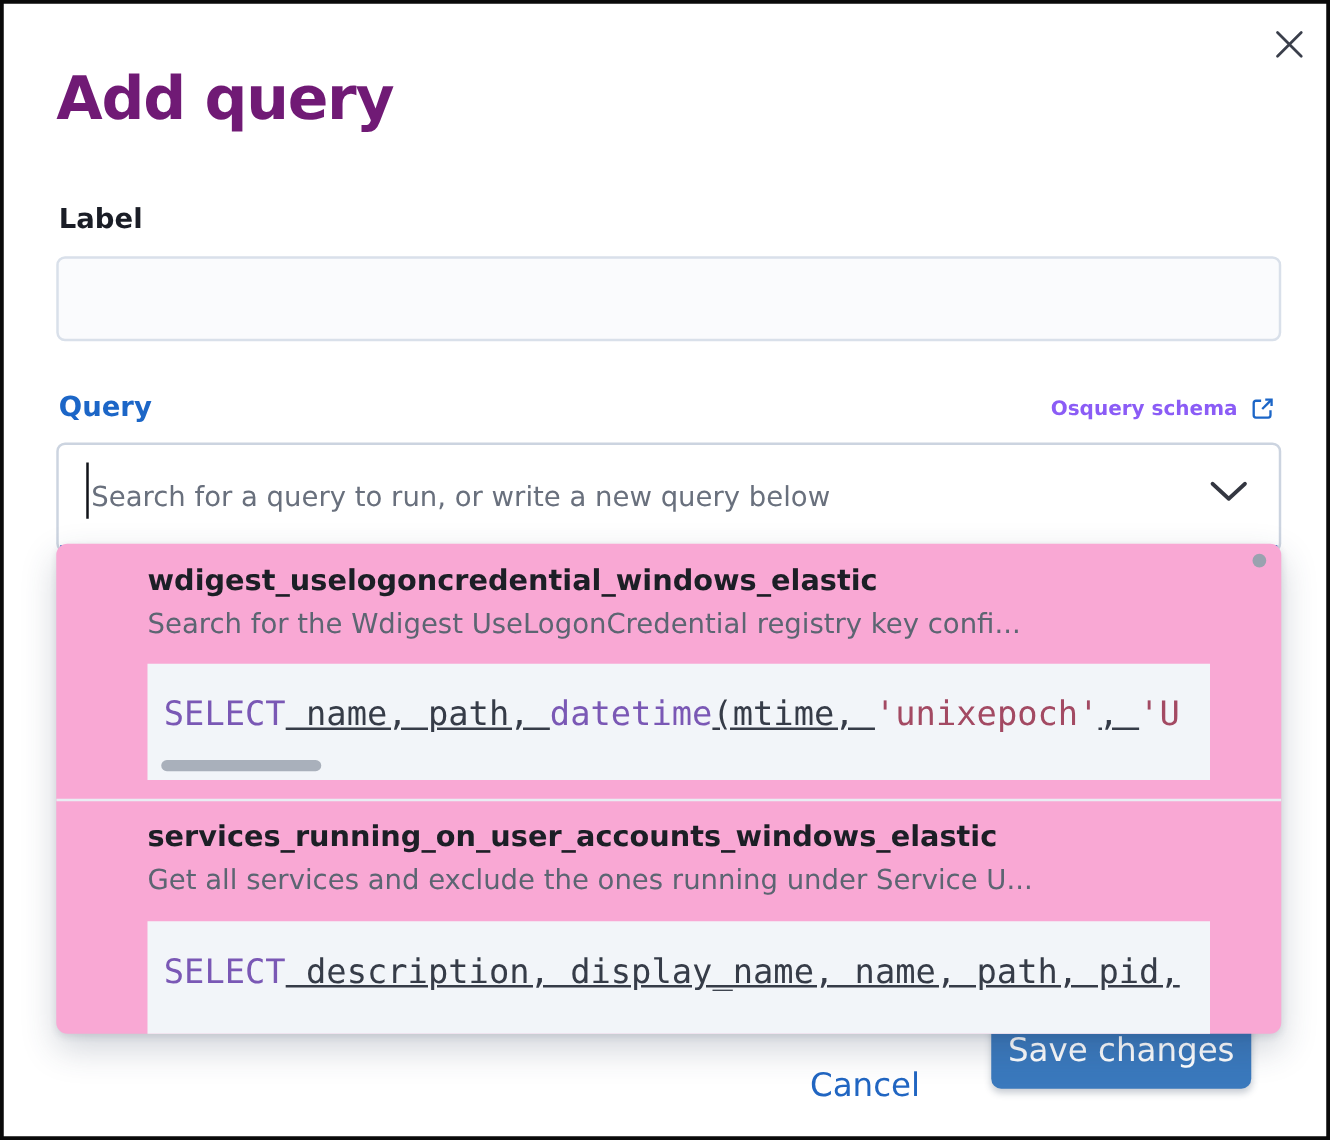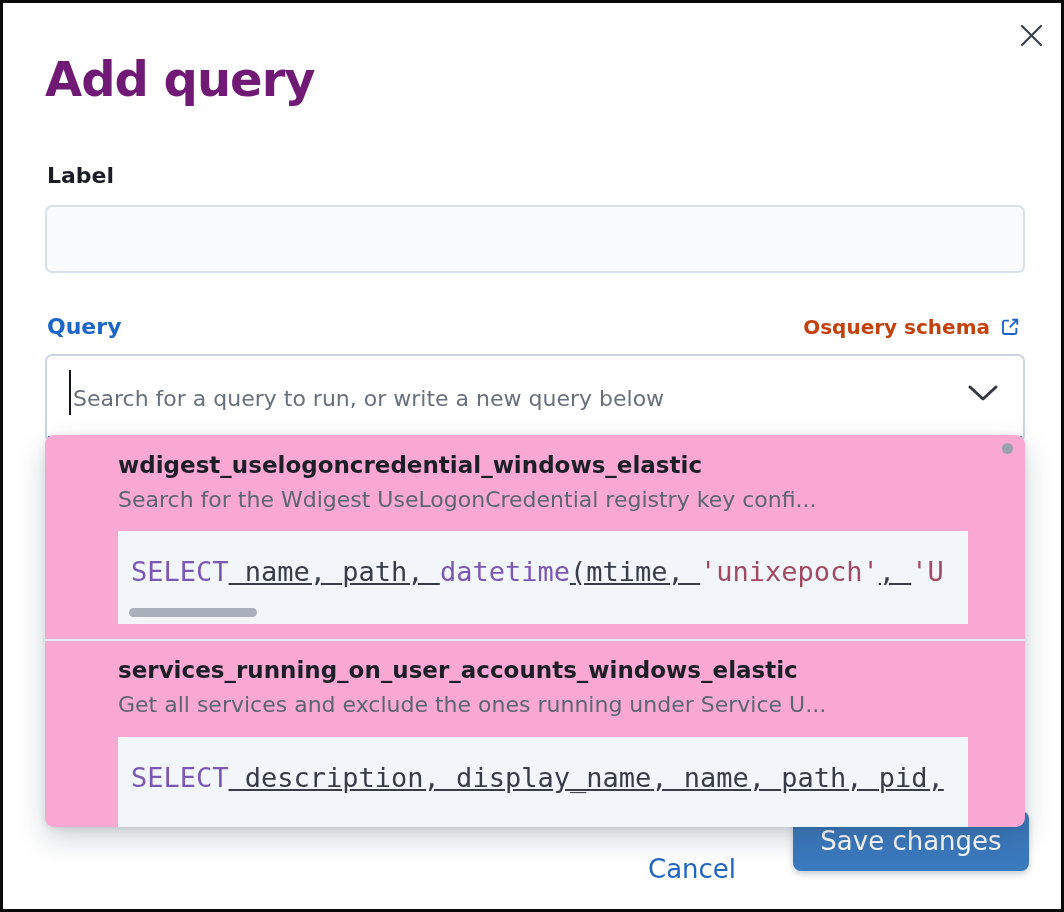--- a/index.html
+++ b/index.html
@@ -46,21 +46,21 @@
   
   .query-row {
     position: absolute; left: 44px; top: 311px; right: 40px;
     display: flex; justify-content: space-between; align-items: center;
   }
   .query-field-label {
     font-size: 22px; font-weight: 700; color: #1c66c7;
   }
   .schema-link {
     display: flex; align-items: center; gap: 9px;
-    font-size: 20px; font-weight: 700; color: #c2410c;
+    font-size: 16px; font-weight: 700; color: #8b5cf6;
     text-decoration: none; cursor: pointer;
   }
 
   
   .combobox {
     position: absolute; left: 42px; top: 351px;
     width: 980px; height: 88px;
     background: #ffffff;
     border: 2px solid #ccd4e0;
     border-radius: 7px;
@@ -90,21 +90,21 @@
   .cancel-btn {
     position: absolute; left: 645px; top: 815px;
     background: none; border: none; cursor: pointer;
     font-family: inherit;
     font-size: 26px; font-weight: 500; color: #2166c2;
     z-index: 1;
     margin-top: 36px;
   }
   .save-btn {
     position: absolute; left: 790px; top: 808px;
-    width: 236px; height: 60px;
+    width: 208px; height: 60px;
     background: #3a79bd;
     border: none; border-radius: 8px; cursor: pointer;
     font-family: inherit;
     font-size: 26px; font-weight: 500; color: #ffffff;
     box-shadow: 0 3px 6px rgba(30, 50, 80, 0.25);
     z-index: 1;
   }
 
   
   .dropdown {

